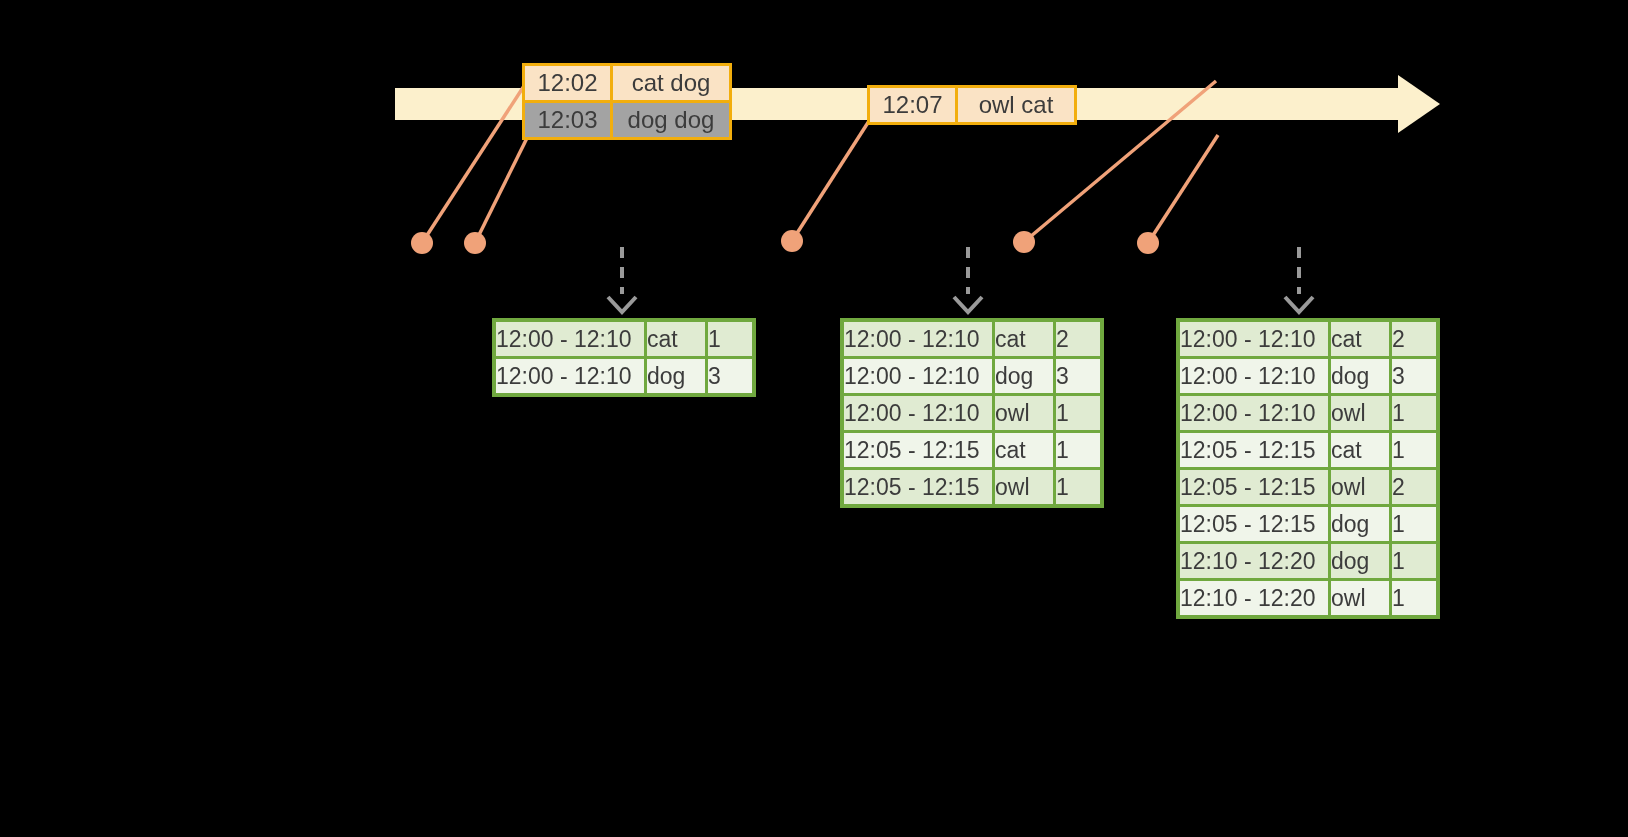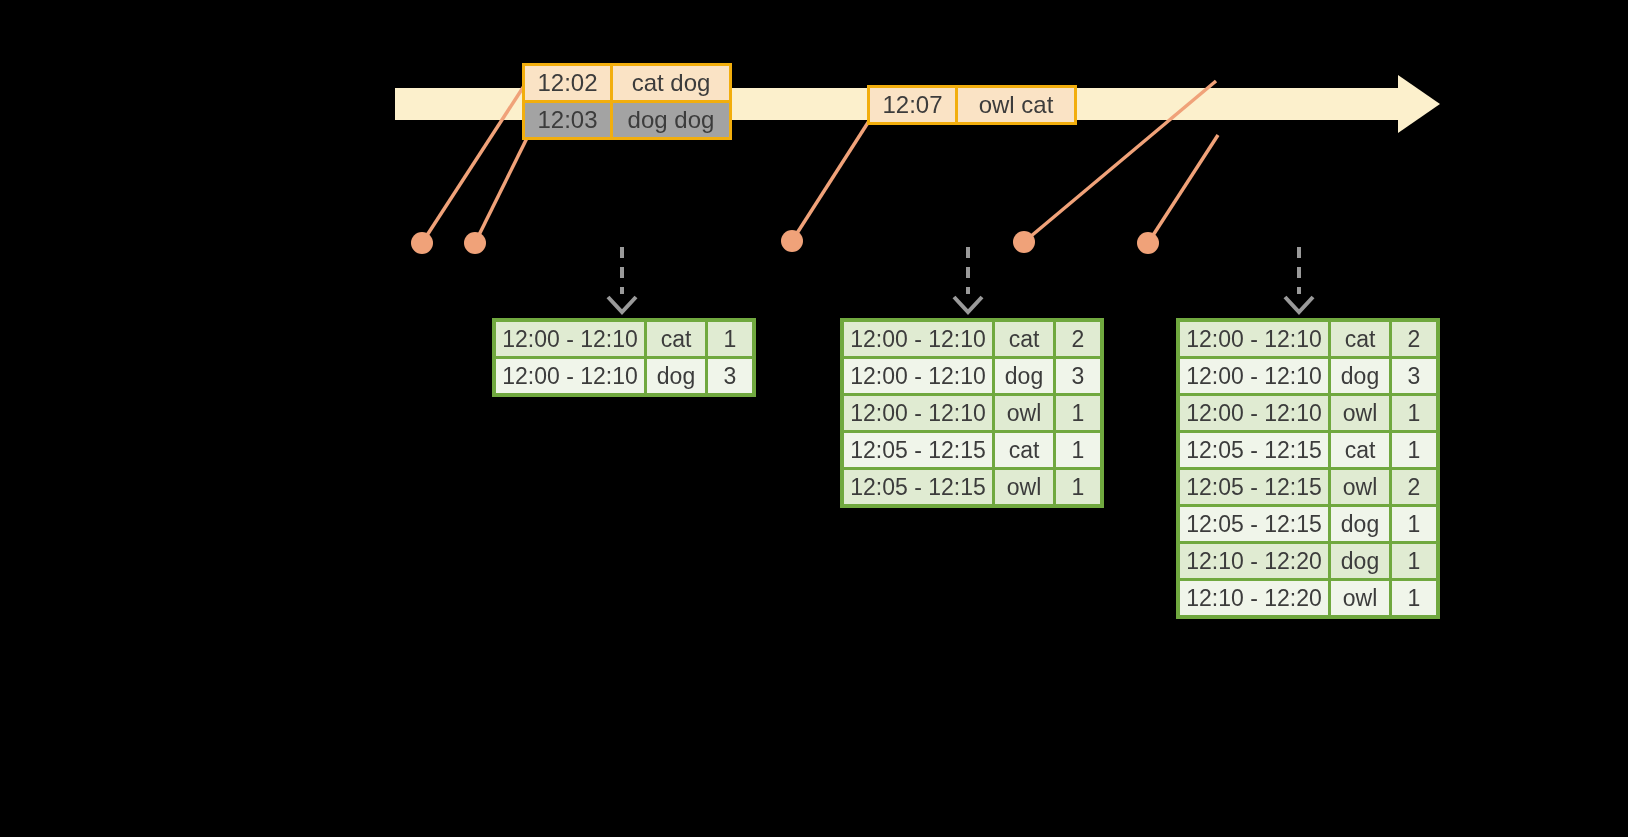--- a/index.html
+++ b/index.html
@@ -20,21 +20,21 @@
   table.event td.words { width:116px; }
   #ev3 td.time  { width:75px; }
   #ev3 td.words { width:105px; }
   td.peach { background:#FAE3C5; }
   td.cream { background:#a3a3a3; }
   #ev1 { left:522px; top:63px; }
   #ev2 { left:867px; top:85px;border-radius:13px; }
   #ev3 { left:1213px; top:64px; }
   
   table.result { position:absolute; border-collapse:collapse; z-index:3; border:4px solid #70A83F; }
-  table.result td { border:3px solid #70A83F; height:34px; padding:0; text-align:center; font-size:23px; }
+  table.result td { border:3px solid #70A83F; height:34px; padding:0; font-size:23px; }
   table.result td.win  { width:148px; }
   table.result td.word { width:58px; }
   table.result td.cnt  { width:44px; }
   tr.odd  td { background:#E0EBD2; }
   tr.even td { background:#F0F5EA; }
   #res1 { left:492px;  top:318px; }
   #res2 { left:840px;  top:318px; }
   #res3 { left:1176px; top:318px; }
 </style>
 </head>

